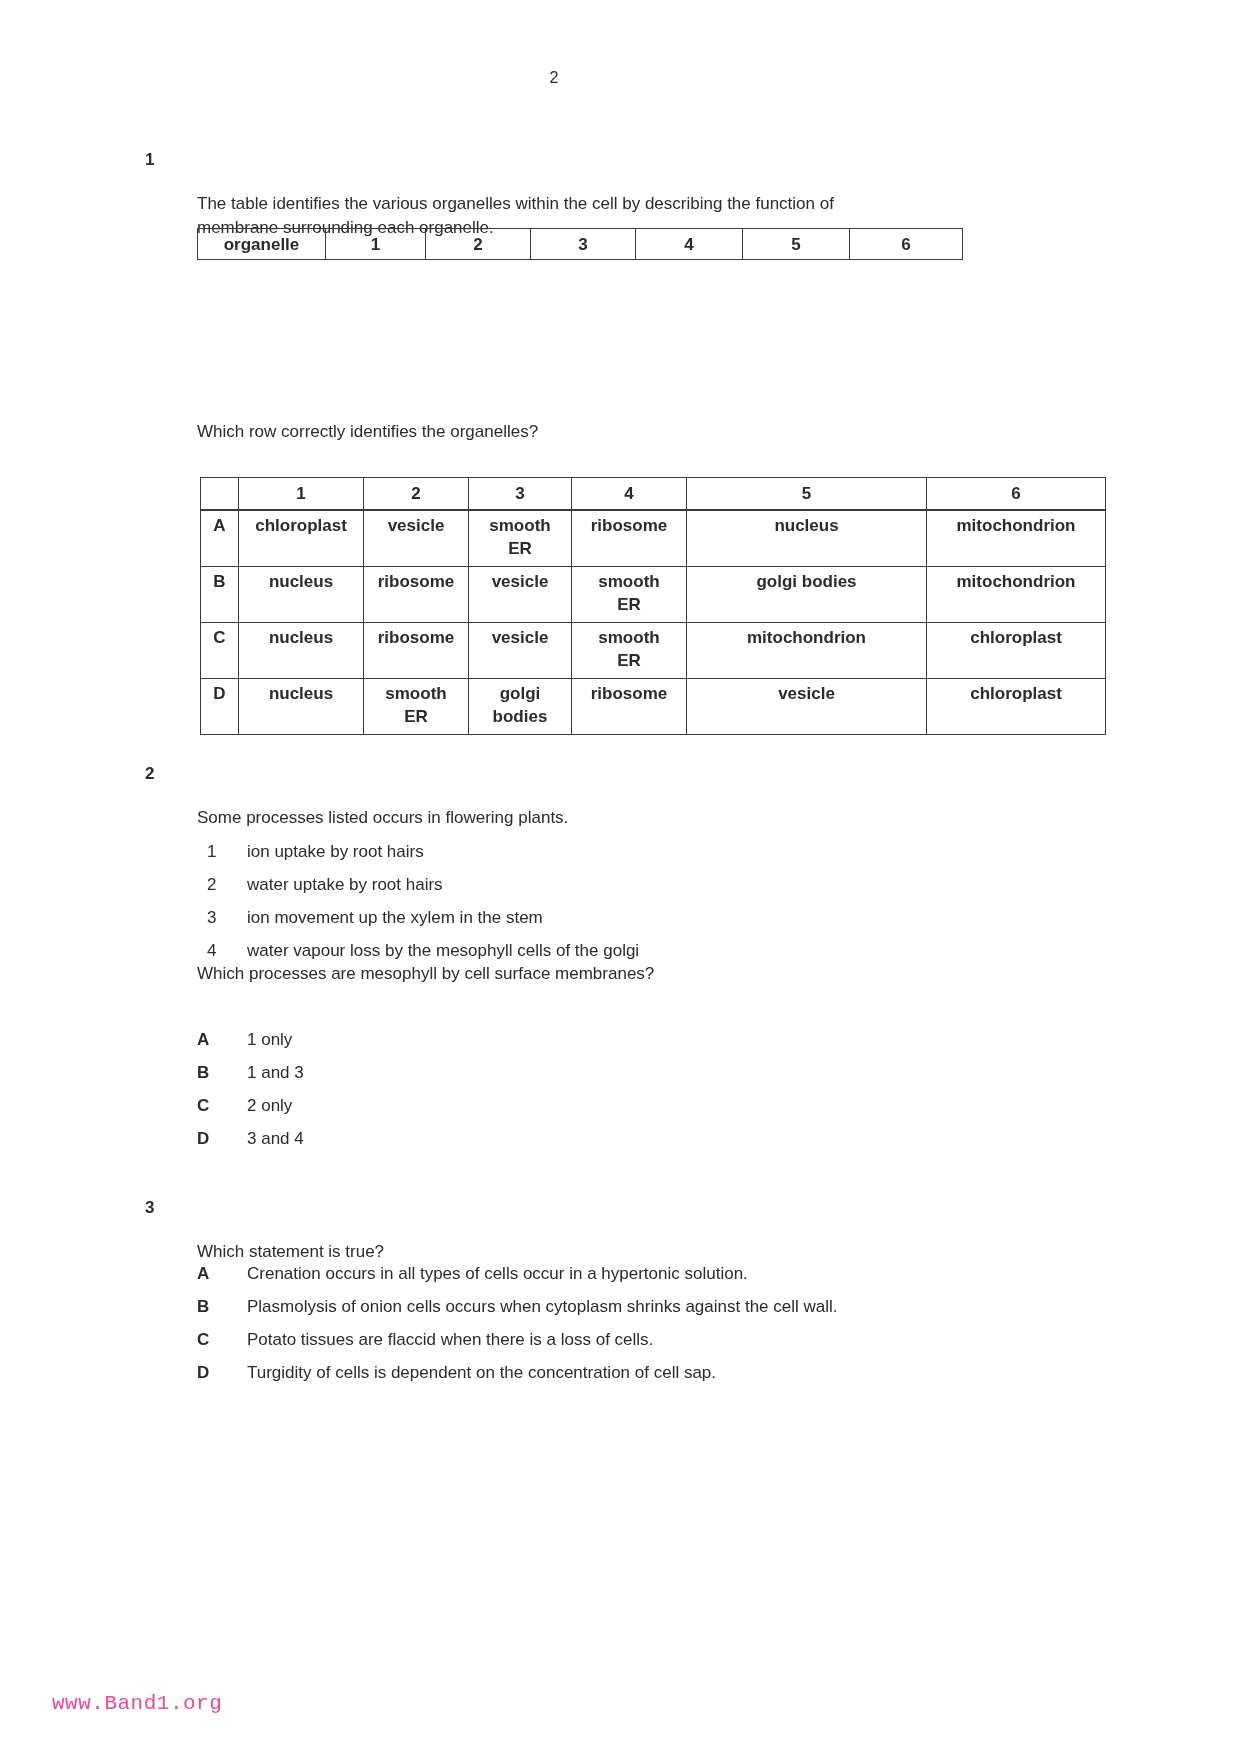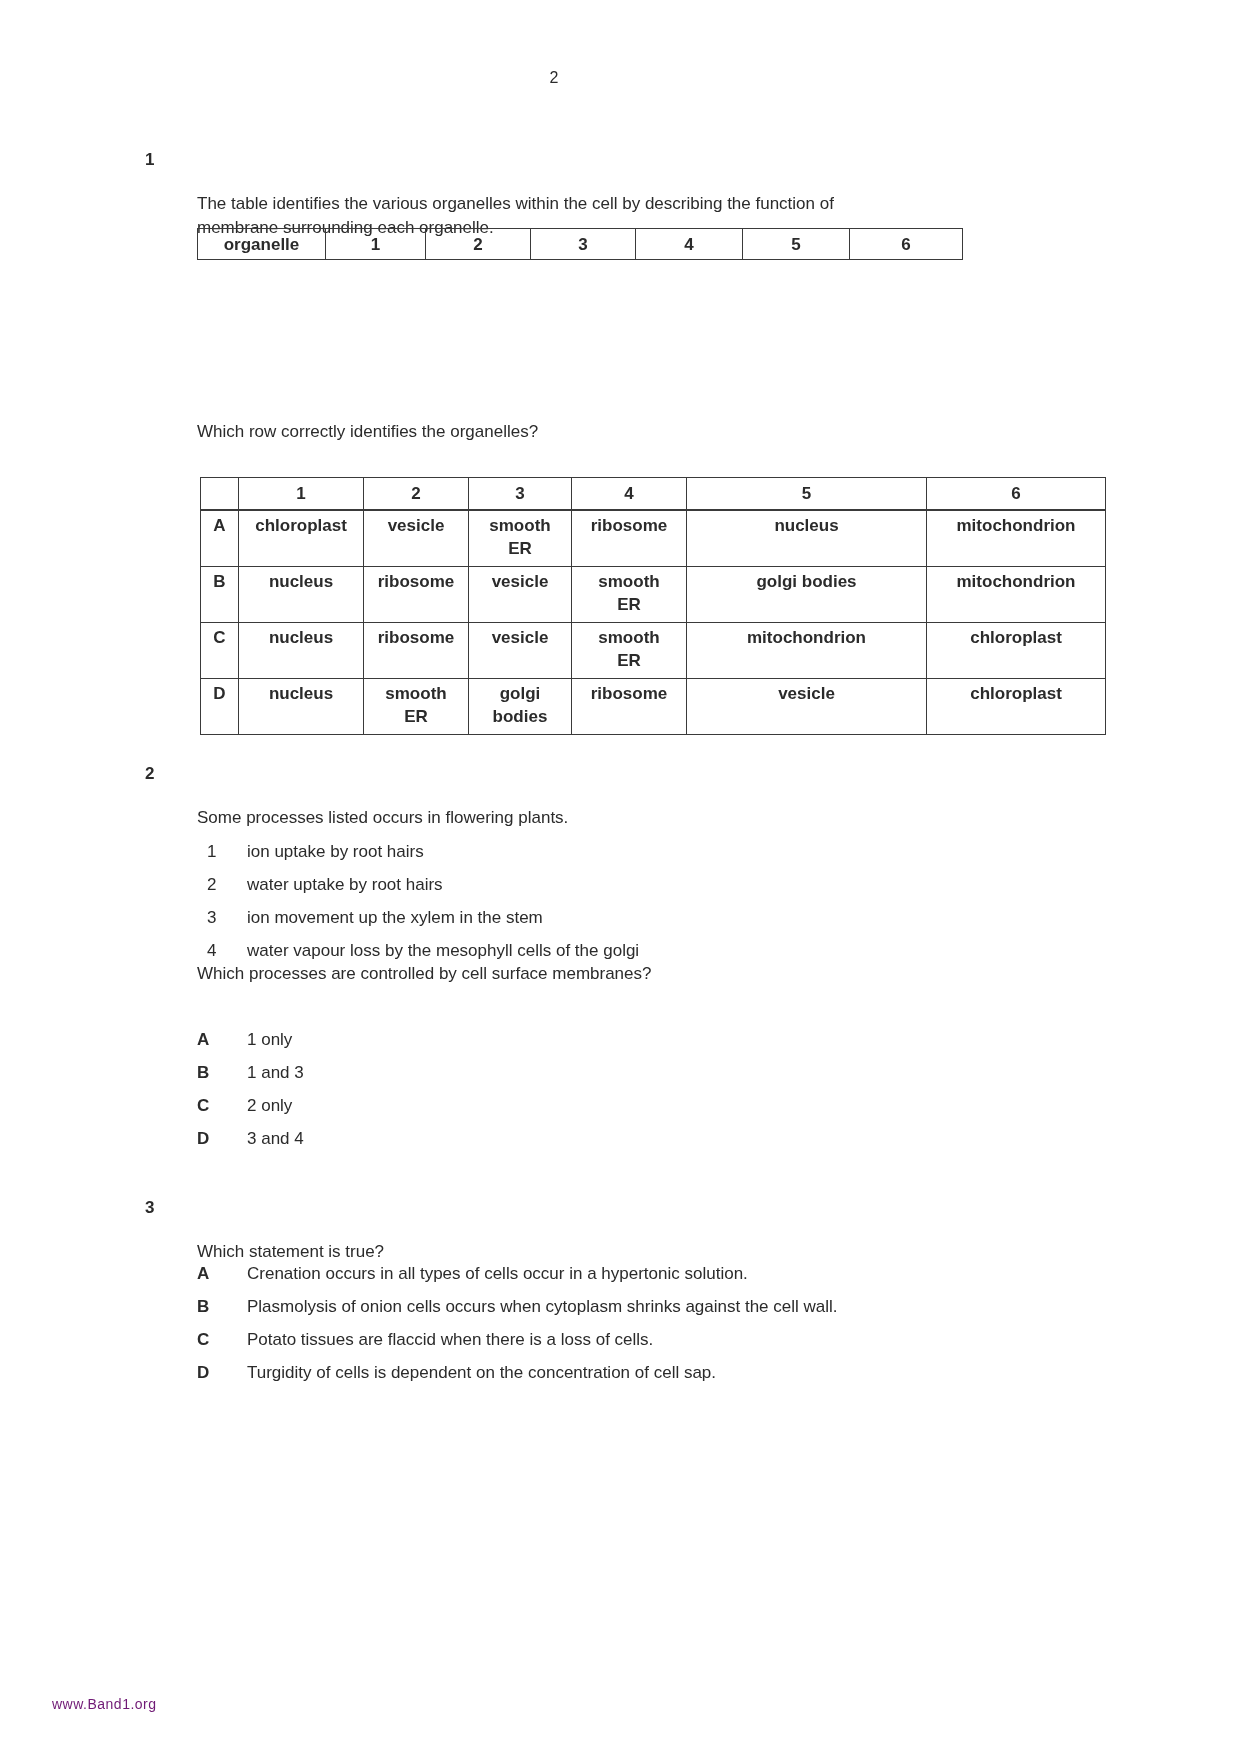--- a/index.html
+++ b/index.html
@@ -71,23 +71,23 @@
   .opt-row {
     display: grid;
     grid-template-columns: 50px 1fr;
     margin-top: 9px;
   }
   .opt-row:first-child { margin-top: 0; }
   .opt-letter { font-weight: bold; }
 
   .footer {
     top: 1692px; left: 52px;
-    font-family: Liberation Sans, sans-serif;
-    font-size: 14px;
-    color: #701a75;
+    font-family: Liberation Mono, monospace;
+    font-size: 21px;
+    color: #ec4899;
     letter-spacing: 0.5px;
   }
 </style>
 </head>
 <body>
 
 <div class="page">
 
   <div class="abs page-num">2</div>
 
@@ -204,21 +204,21 @@
         <div>3</div>
         <div>ion movement up the xylem in the stem</div>
       </div>
       <div class="item-row">
         <div>4</div>
         <div>water vapour loss by the mesophyll cells of the golgi</div>
       </div>
     </div>
   </div>
 
-  <div class="abs" style="top:962px; left:197px;">Which processes are controlled by cell surface membranes?</div>
+  <div class="abs" style="top:962px; left:197px;">Which processes are mesophyll by cell surface membranes?</div>
 
   <div class="abs" style="top:1028px; left:197px; width:700px;">
     <div class="opt-row">
       <div class="opt-letter">A</div>
       <div>1 only</div>
     </div>
     <div class="opt-row">
       <div class="opt-letter">B</div>
       <div>1 and 3</div>
     </div>

